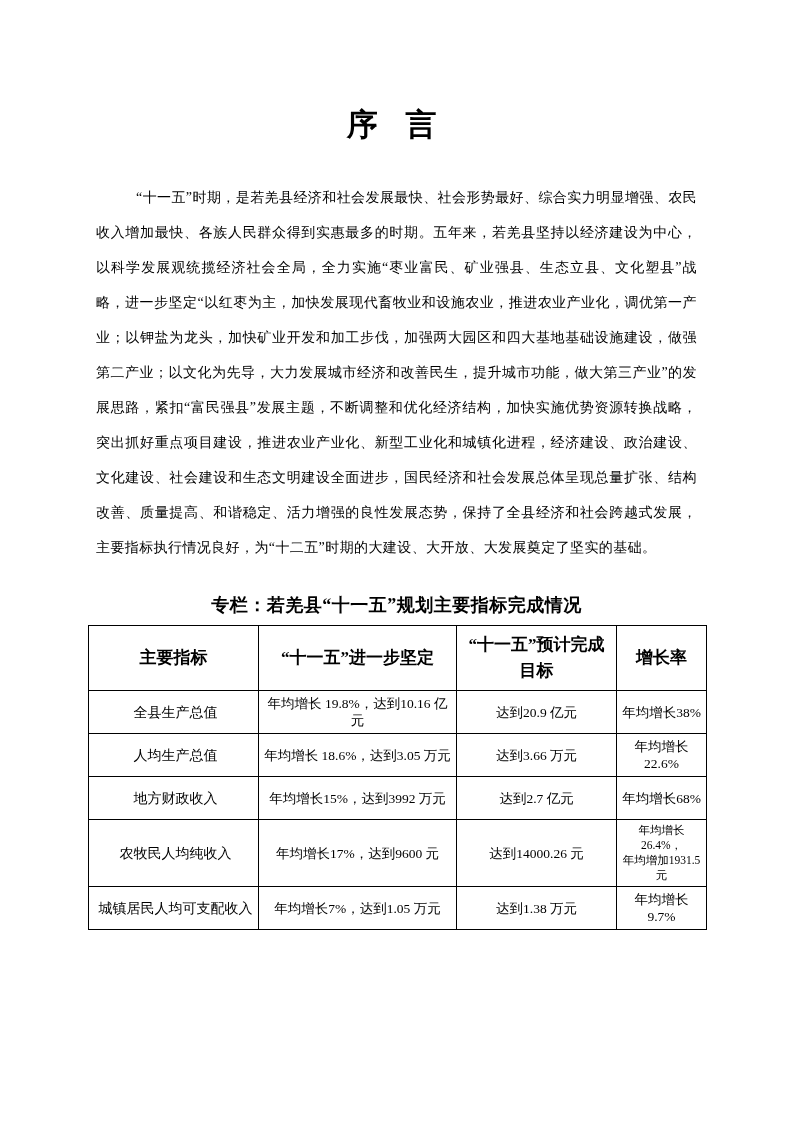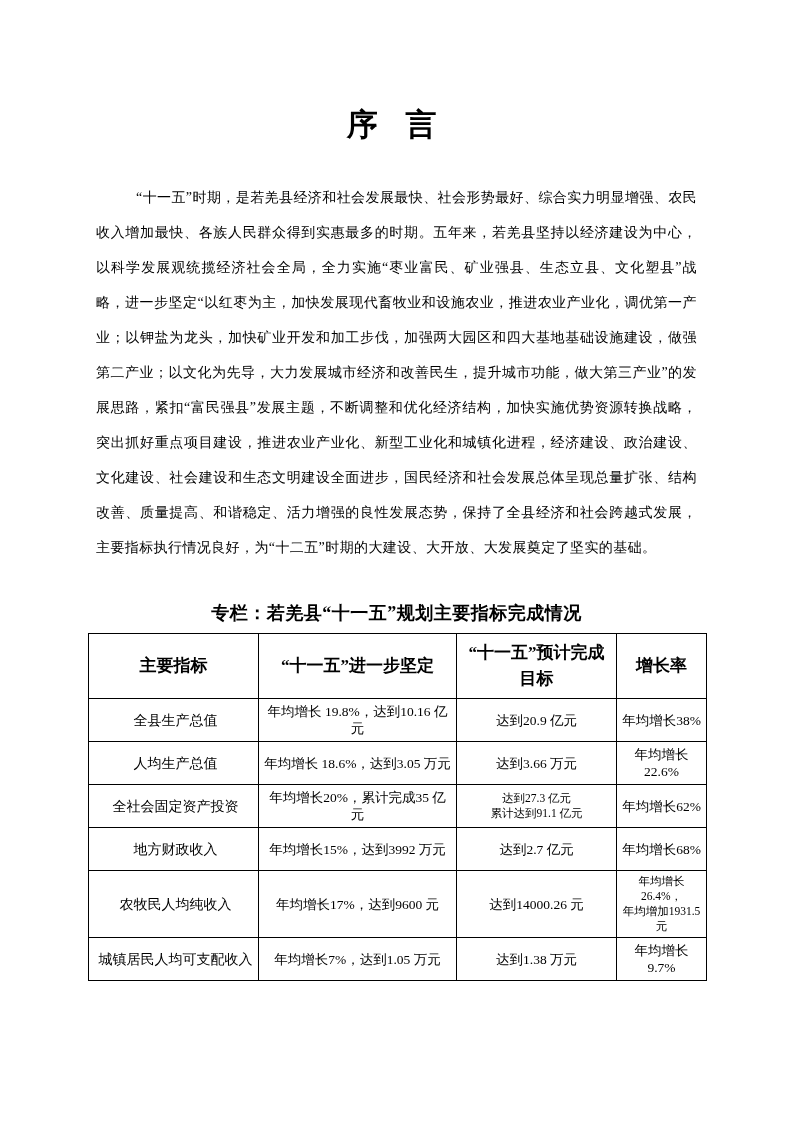--- a/index.html
+++ b/index.html
@@ -37,21 +37,21 @@
     text-align: justify;
     text-justify: inter-ideograph;
     text-indent: 40px;
     letter-spacing: 0.4px;
     margin: 8px;
   }
   .table-caption {
     text-align: center;
     font-size: 18px;
     font-weight: bold;
-    margin-top: 36px;
+    margin-top: 28px;
     margin-bottom: 8px;
     letter-spacing: 0.5px;
   }
   table.indicators {
     border-collapse: collapse;
     width: 618px;
     margin: 0 auto;
     table-layout: fixed;
     padding-left: 45px;
   }
@@ -120,26 +120,20 @@
         <td>达到20.9 亿元</td>
         <td>年均增长38%</td>
       </tr>
       <tr>
         <td class="col0">人均生产总值</td>
         <td>年均增长 18.6%，达到3.05 万元</td>
         <td>达到3.66 万元</td>
         <td>年均增长22.6%</td>
       </tr>
       <tr>
-        <td class="col0">全社会固定资产投资</td>
-        <td>年均增长20%，累计完成35 亿元</td>
-        <td class="multiline">达到27.3 亿元<br>累计达到91.1 亿元</td>
-        <td>年均增长62%</td>
-      </tr>
-      <tr>
         <td class="col0">地方财政收入</td>
         <td>年均增长15%，达到3992 万元</td>
         <td>达到2.7 亿元</td>
         <td>年均增长68%</td>
       </tr>
       <tr>
         <td class="col0">农牧民人均纯收入</td>
         <td>年均增长17%，达到9600 元</td>
         <td>达到14000.26 元</td>
         <td class="multiline">年均增长26.4%，<br>年均增加1931.5 元</td>

